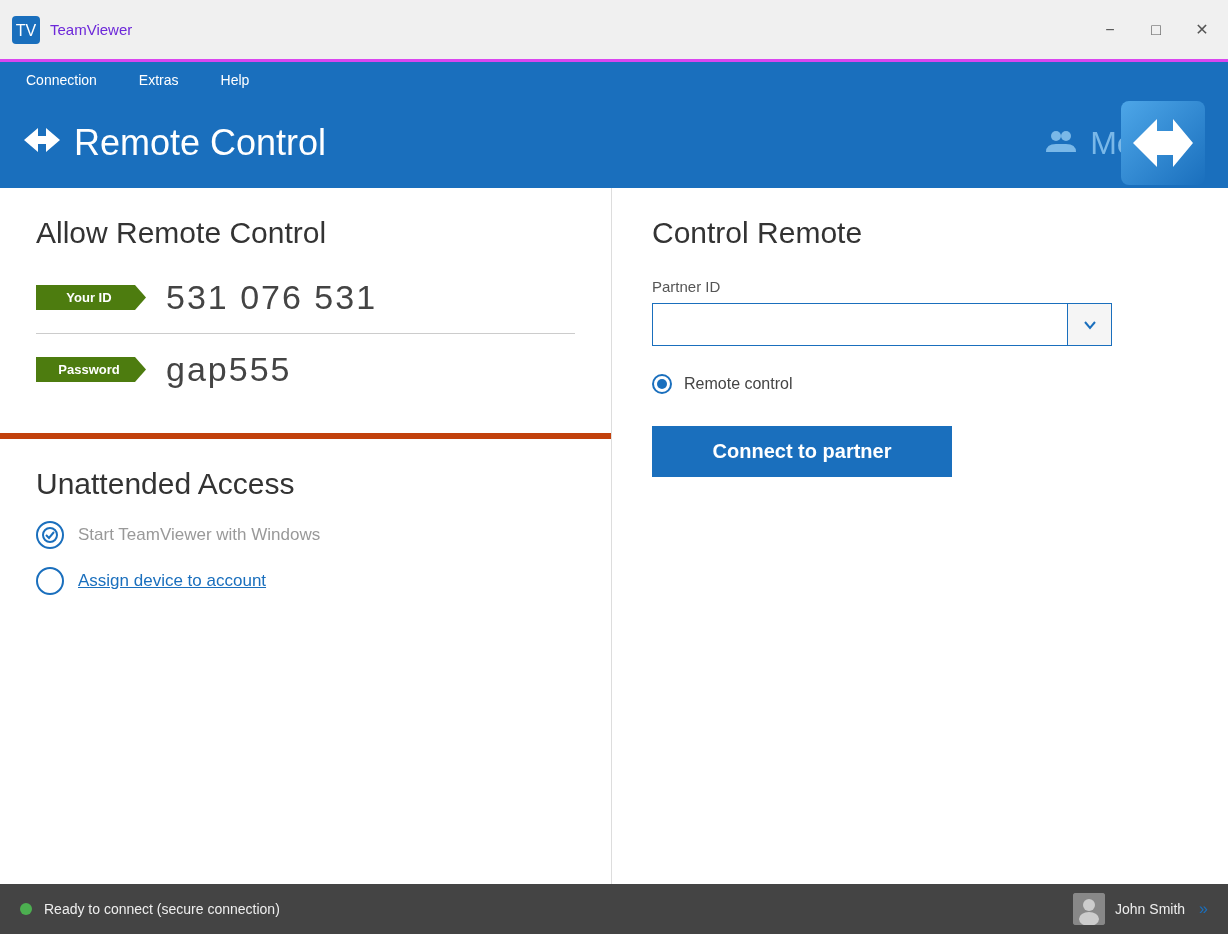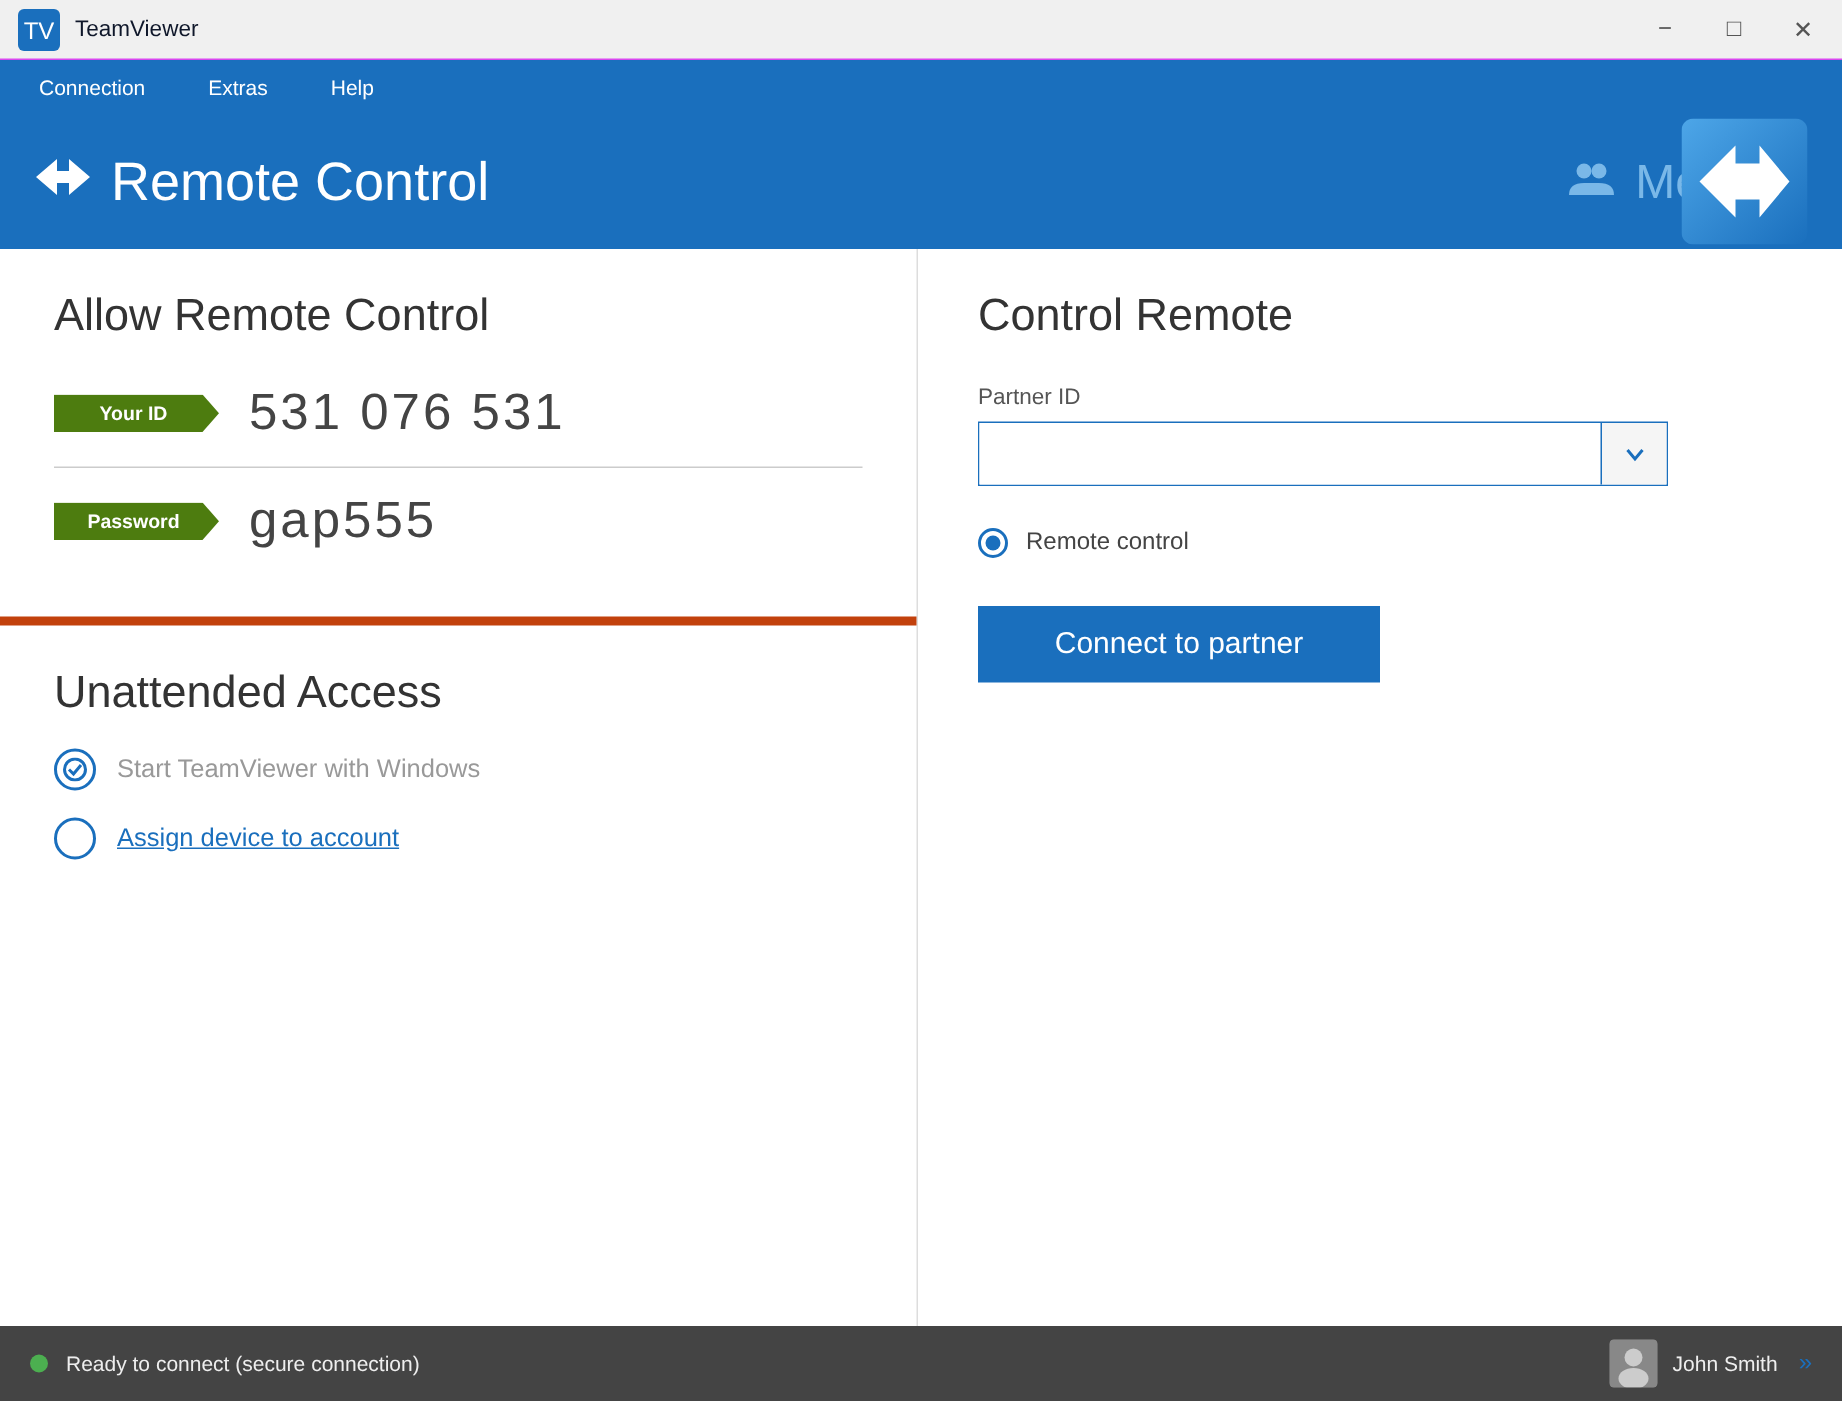--- a/index.html
+++ b/index.html
@@ -11,33 +11,33 @@
       overflow: hidden;
       display: flex;
       flex-direction: column;
     }
 
     
     .titlebar {
       display: flex;
       align-items: center;
       background: #f0f0f0;
-      height: 40px;
+      height: 62px;
       padding: 0 12px;
-      border-bottom: 1px solid #d946ef;
+      border-bottom: 3px solid #d946ef;
       flex-shrink: 0;
     }
     .titlebar-logo {
       width: 28px;
       height: 28px;
       margin-right: 10px;
     }
     .titlebar-title {
       font-size: 15px;
-      color: #0f172a;
+      color: #6d28d9;
       flex: 1;
     }
     .titlebar-controls {
       display: flex;
       gap: 18px;
       align-items: center;
     }
     .titlebar-btn {
       font-size: 16px;
       color: #555;
@@ -294,25 +294,25 @@
       background: #1a6fbd;
     }
     .radio-label {
       font-size: 16px;
       color: #444;
     }
     .connect-btn {
       background: #1a6fbd;
       color: white;
       font-size: 20px;
-      font-weight: 400;
+      font-weight: 700;
       border: none;
       padding: 14px 40px;
       cursor: pointer;
-      width: 268px;
+      width: 300px;
     }
 
     
     .statusbar {
       display: flex;
       align-items: center;
       background: #444;
       height: 50px;
       padding: 0 20px;
       flex-shrink: 0;

